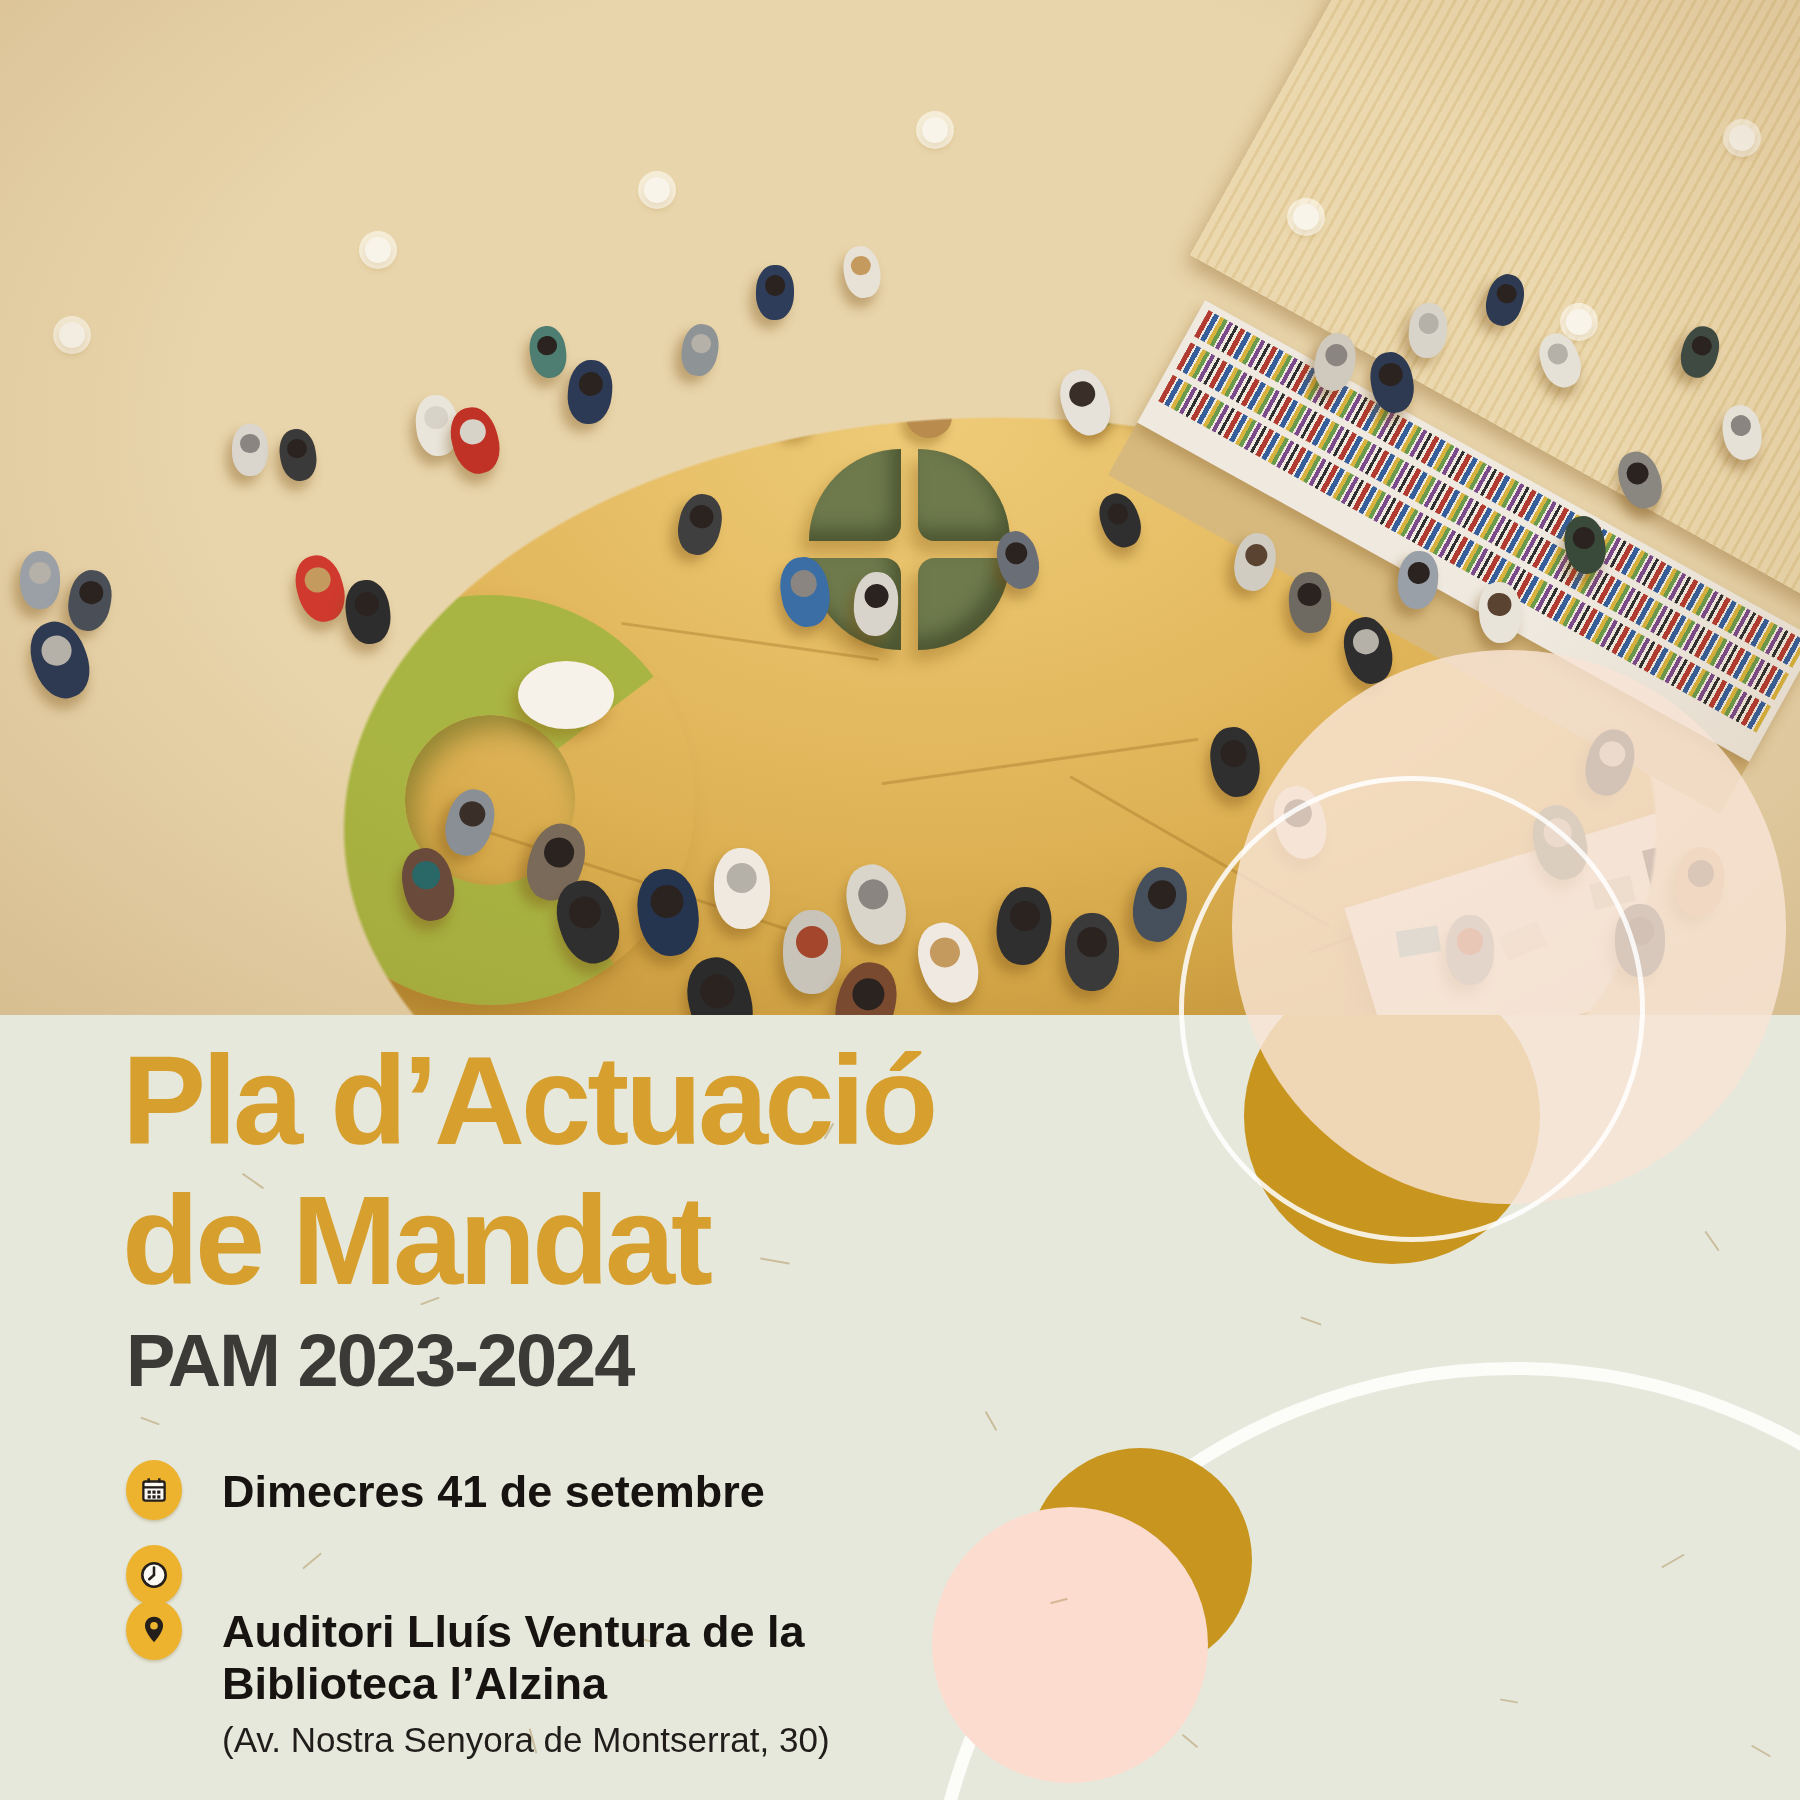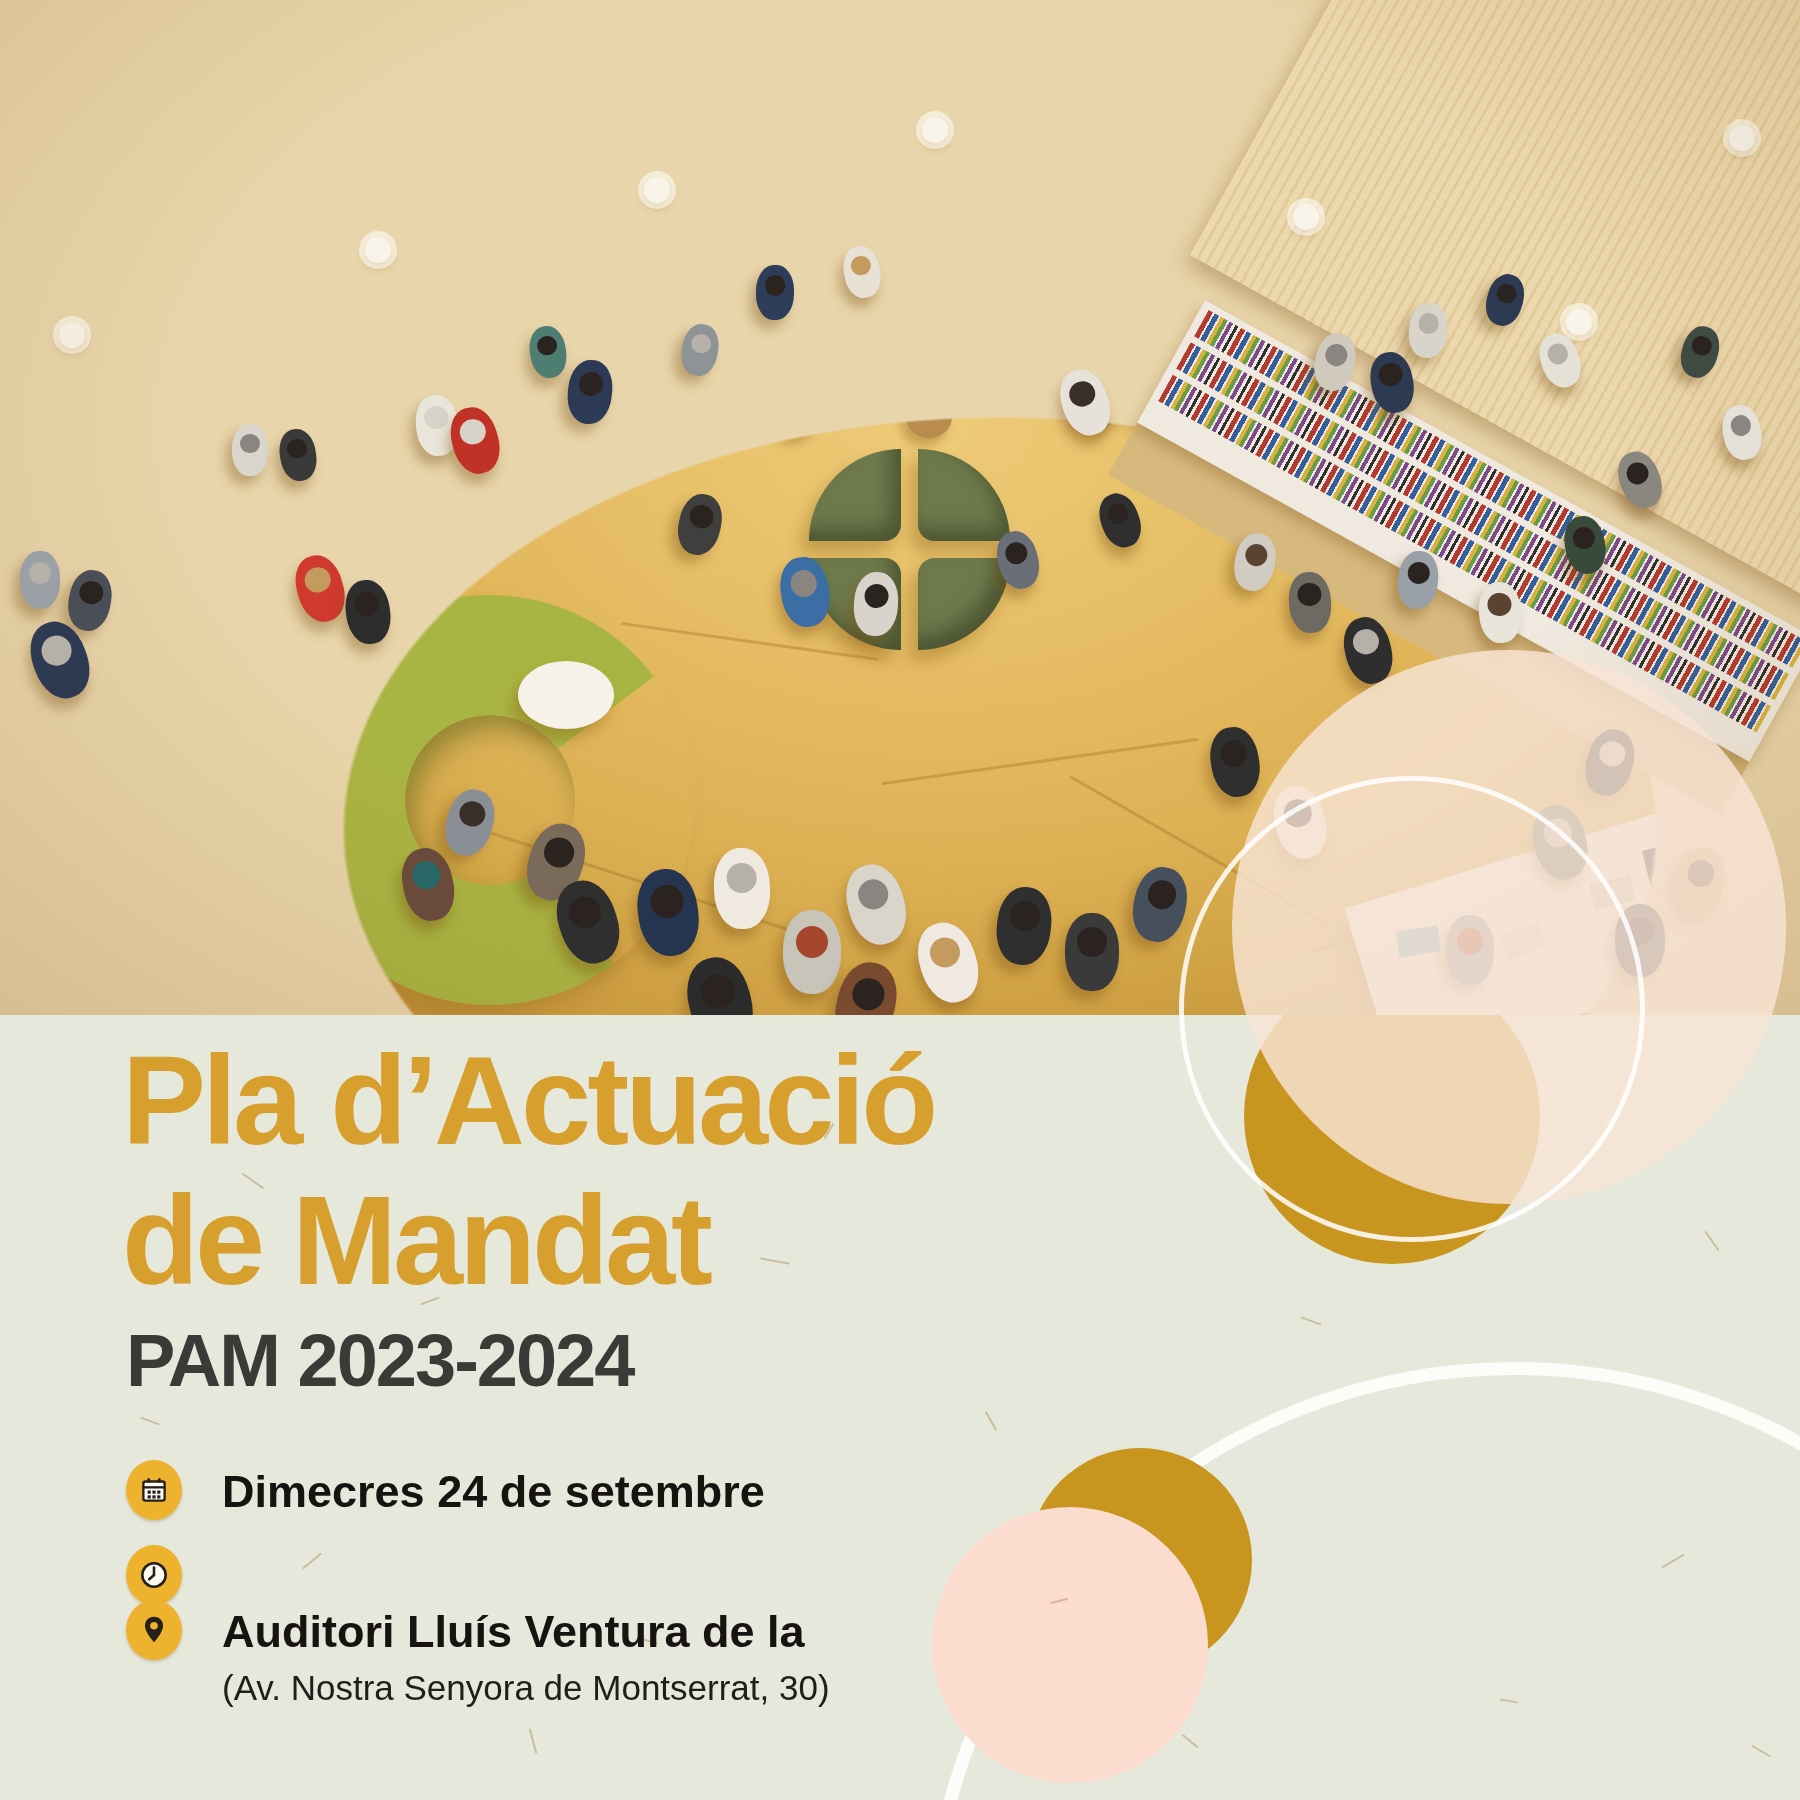--- a/index.html
+++ b/index.html
@@ -468,21 +468,21 @@
           <line x1="11" y1="5" x2="11" y2="9" stroke="#241f1a" stroke-width="2.4"></line>
           <line x1="21" y1="5" x2="21" y2="9" stroke="#241f1a" stroke-width="2.4"></line>
           <rect x="10" y="16.5" width="3" height="3" fill="#241f1a"></rect>
             <rect x="14.5" y="16.5" width="3" height="3" fill="#241f1a"></rect>
             <rect x="19" y="16.5" width="3" height="3" fill="#241f1a"></rect>
           <rect x="10" y="21" width="3" height="3" fill="#241f1a"></rect>
             <rect x="14.5" y="21" width="3" height="3" fill="#241f1a"></rect>
             <rect x="19" y="21" width="3" height="3" fill="#241f1a"></rect>
         </svg>
       </div>
-      <div class="detail-text">Dimecres 24 de setembre</div>
+      <div class="detail-text">Dimecres 41 de setembre</div>
     </div>
 
     <div class="detail-row dr2">
       <div class="icon-bubble">
         <svg width="34" height="34" viewBox="0 0 32 32">
           <circle cx="16" cy="16" r="11" fill="#fdfaf4" stroke="#241f1a" stroke-width="2.4"></circle>
           <line x1="16" y1="16" x2="16" y2="9" stroke="#241f1a" stroke-width="2.4" stroke-linecap="round"></line>
           <line x1="16" y1="16" x2="11.5" y2="20" stroke="#241f1a" stroke-width="2.4" stroke-linecap="round"></line>
         </svg>
       </div>
@@ -490,17 +490,18 @@
 
     <div class="detail-row dr3">
       <div class="icon-bubble">
         <svg width="34" height="34" viewBox="0 0 32 32">
           <path d="M16 3.5 C10.8 3.5 7.5 7.3 7.5 12 c0 6.3 8.5 15.5 8.5 15.5 s8.5 -9.2 8.5 -15.5 c0 -4.7 -3.3 -8.5 -8.5 -8.5 z" fill="#241f1a"></path>
           <circle cx="16" cy="12" r="3.6" fill="#edb32f"></circle>
         </svg>
       </div>
       <div class="detail-text">
         <div>Auditori Lluís Ventura de la</div>
+        <div>Biblioteca l’Alzina</div>
         <div class="detail-note">(Av. Nostra Senyora de Montserrat, 30)</div>
       </div>
     </div>
   </div>
 </div>
 
 </body></html>

